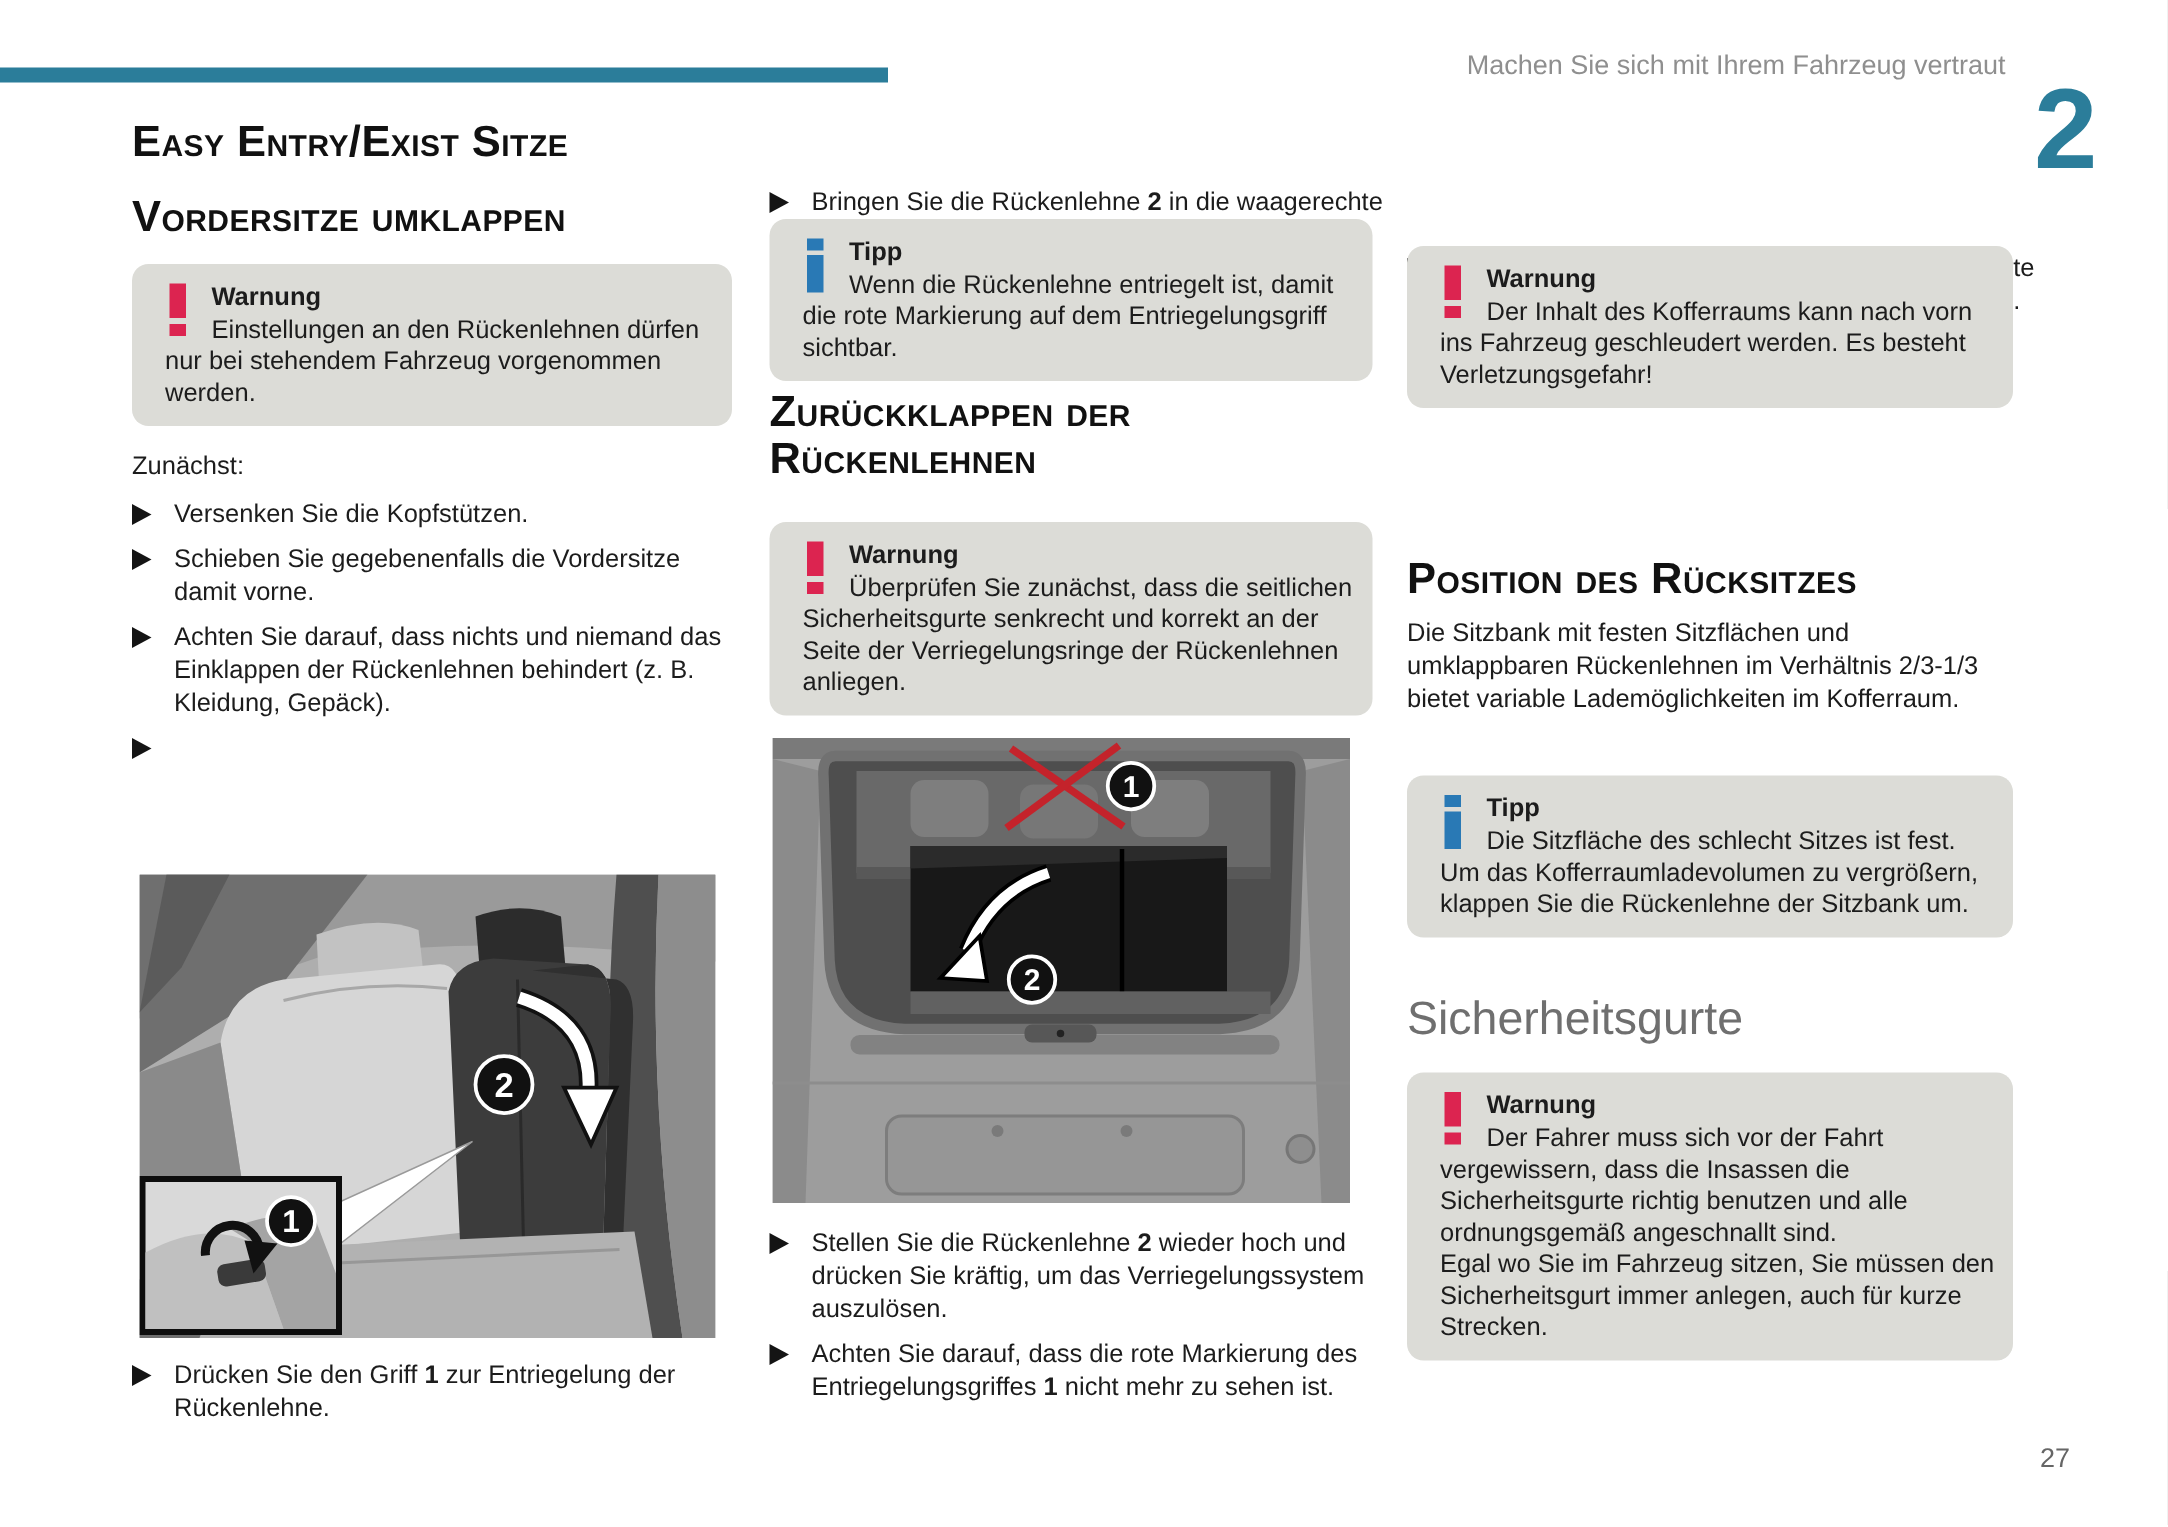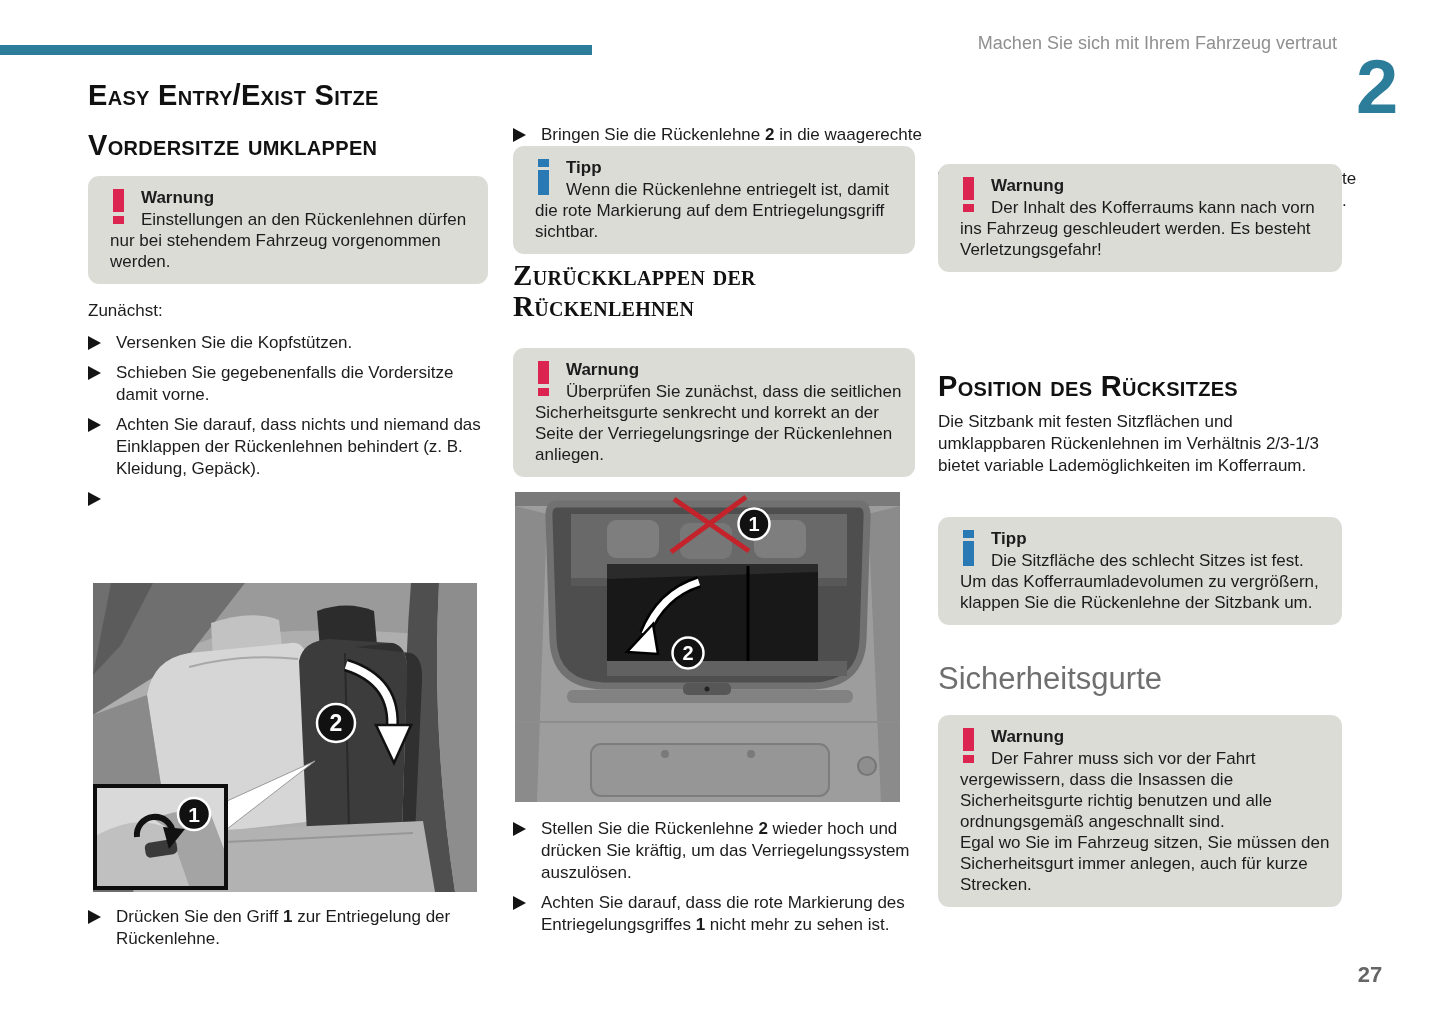--- a/index.html
+++ b/index.html
@@ -6,21 +6,21 @@
   #page{
     position:relative;width:1445px;height:1018px;background:#ffffff;
     font-family:"Liberation Sans","DejaVu Sans",sans-serif;color:#1c1c1c;
     overflow:hidden;
   }
   .abs{position:absolute;}
   
   #accent-bar{left:0;top:45px;width:592px;height:10px;background:#2b7d9a;}
   #running-head{left:700px;top:33px;width:637px;text-align:right;font-size:18px;color:#8f8f8f;}
   #chapter-num{left:1356px;top:52px;font-size:76px;line-height:0.92;font-weight:bold;color:#2b7d9a;}
-  #page-num{left:1340px;top:962px;width:60px;text-align:center;font-size:22px;font-weight:bold;color:#666;}
+  #page-num{left:1340px;top:962px;width:60px;text-align:center;font-size:18px;font-weight:normal;color:#666;}
   
   .h-section{font-weight:bold;font-variant:small-caps;letter-spacing:.3px;font-size:29px;line-height:31px;color:#111;}
   .h-gray{font-size:31px;color:#6f6f6f;line-height:34px;}
   
   .body-txt{font-size:17px;line-height:22px;}
   
   .note-box{background:#dcdcd7;border-radius:11px;padding:11px 12px 12px 22px;font-size:17px;line-height:21px;}
   .note-box .title{font-weight:bold;margin:0 0 1px 0;}
   .note-box p{margin:0;}
   .box-icon{float:left;width:12px;margin:2px 16px 2px 3px;}
@@ -121,21 +121,21 @@
 
   <div class="abs note-box" style="left:513px;top:146px;width:368px;">
     <div class="box-icon">
         <div class="t-dot"></div>
         <div class="t-bar"></div>
       </div>
     <div class="title">Tipp</div>
     <p>Wenn die Rückenlehne entriegelt ist, damit die rote Markierung auf dem Entriegelungsgriff sichtbar.</p>
   </div>
 
-  <div class="abs h-section" style="left:513px;top:260px;width:394px;font-family:Liberation Serif, serif;">Zurückklappen der Rückenlehnen</div>
+  <div class="abs h-section" style="left:513px;top:260px;width:394px;">Zurückklappen der Rückenlehnen</div>
 
   <div class="abs note-box" style="left:513px;top:348px;width:368px;">
     <div class="box-icon">
         <div class="w-bar"></div>
         <div class="w-dot"></div>
       </div>
     <div class="title">Warnung</div>
     <p>Überprüfen Sie zunächst, dass die seitlichen Sicherheitsgurte senkrecht und korrekt an der Seite der Verriegelungsringe der Rückenlehnen anliegen.</p>
   </div>
 

